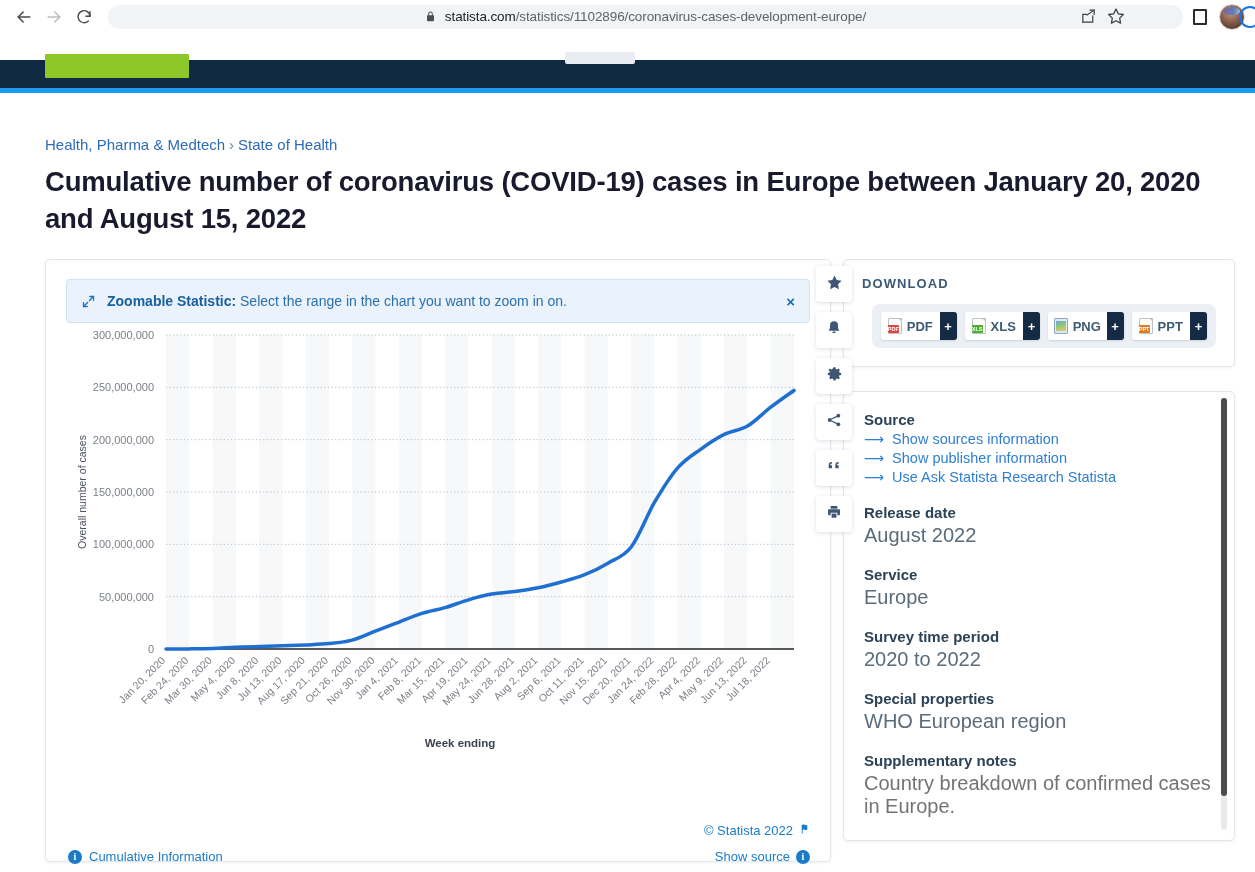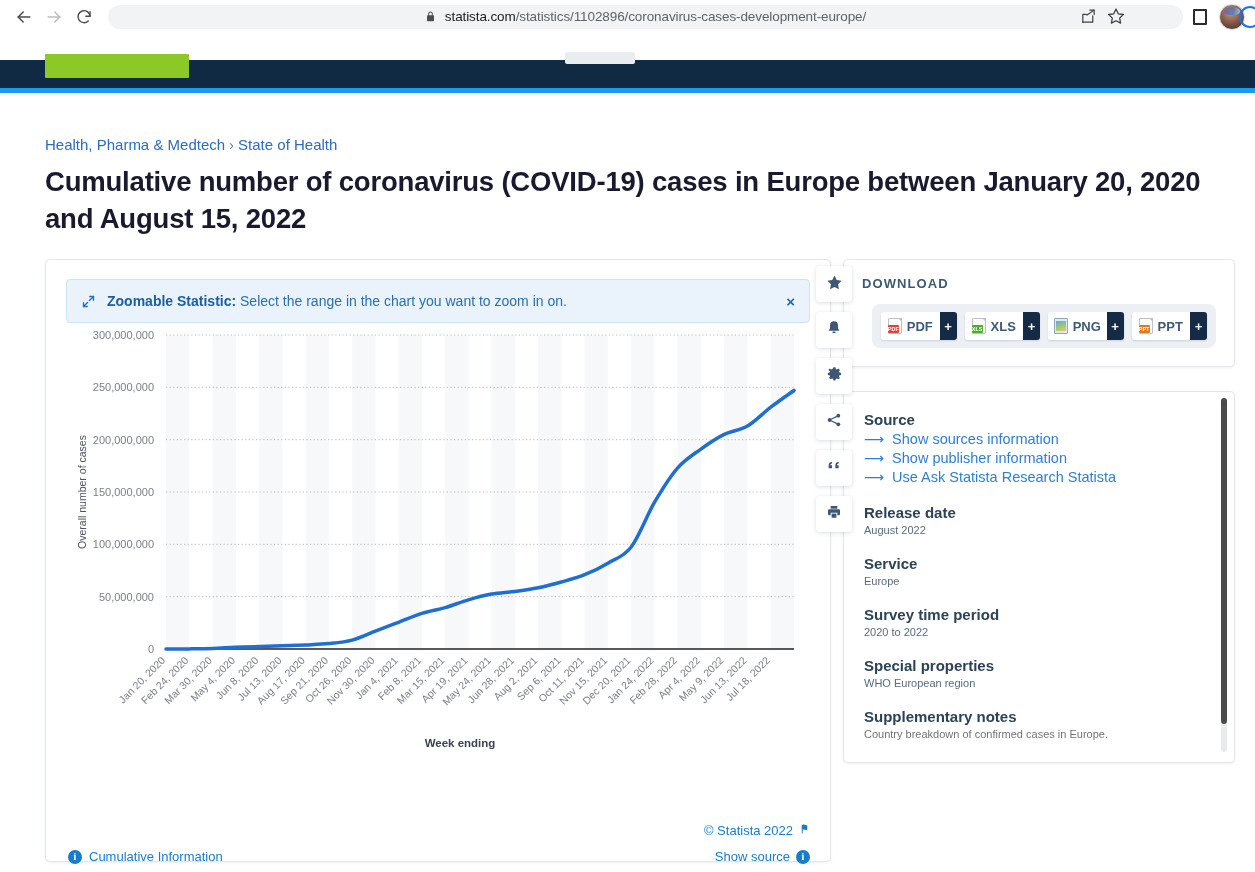--- a/index.html
+++ b/index.html
@@ -278,21 +278,21 @@
     position:absolute; left:2px; top:3px; right:2px; bottom:3px;
     background:linear-gradient(160deg,#6aa6de 0%,#9ccb6b 55%,#f0c674 100%);
   }
 
   .meta-card { padding: 19px 20px 22px 20px; position:relative; }
   .meta-h {
     font-size:15px; font-weight:700; color:#2b4257;
     margin-top: 19px; margin-bottom: 3px;
   }
   .meta-h.first { margin-top:0; }
-  .meta-v { font-size:11px; color:#5a6b7b; }
+  .meta-v { font-size:20px; color:#5a6b7b; }
   .meta-v.link { color:#737373; }
   .meta-link {
     font-size:14.5px; color:#2e7fd1;
     display:flex; align-items:center; gap:8px;
     margin-top: 3px;
   }
   .arrow { color:#2e7fd1; font-size:14px; line-height:1; }
   .scroll-track {
     position:absolute; right:7px; top:6px; bottom:10px;
     width:6px; background:#e8ebee; border-radius:3px;

